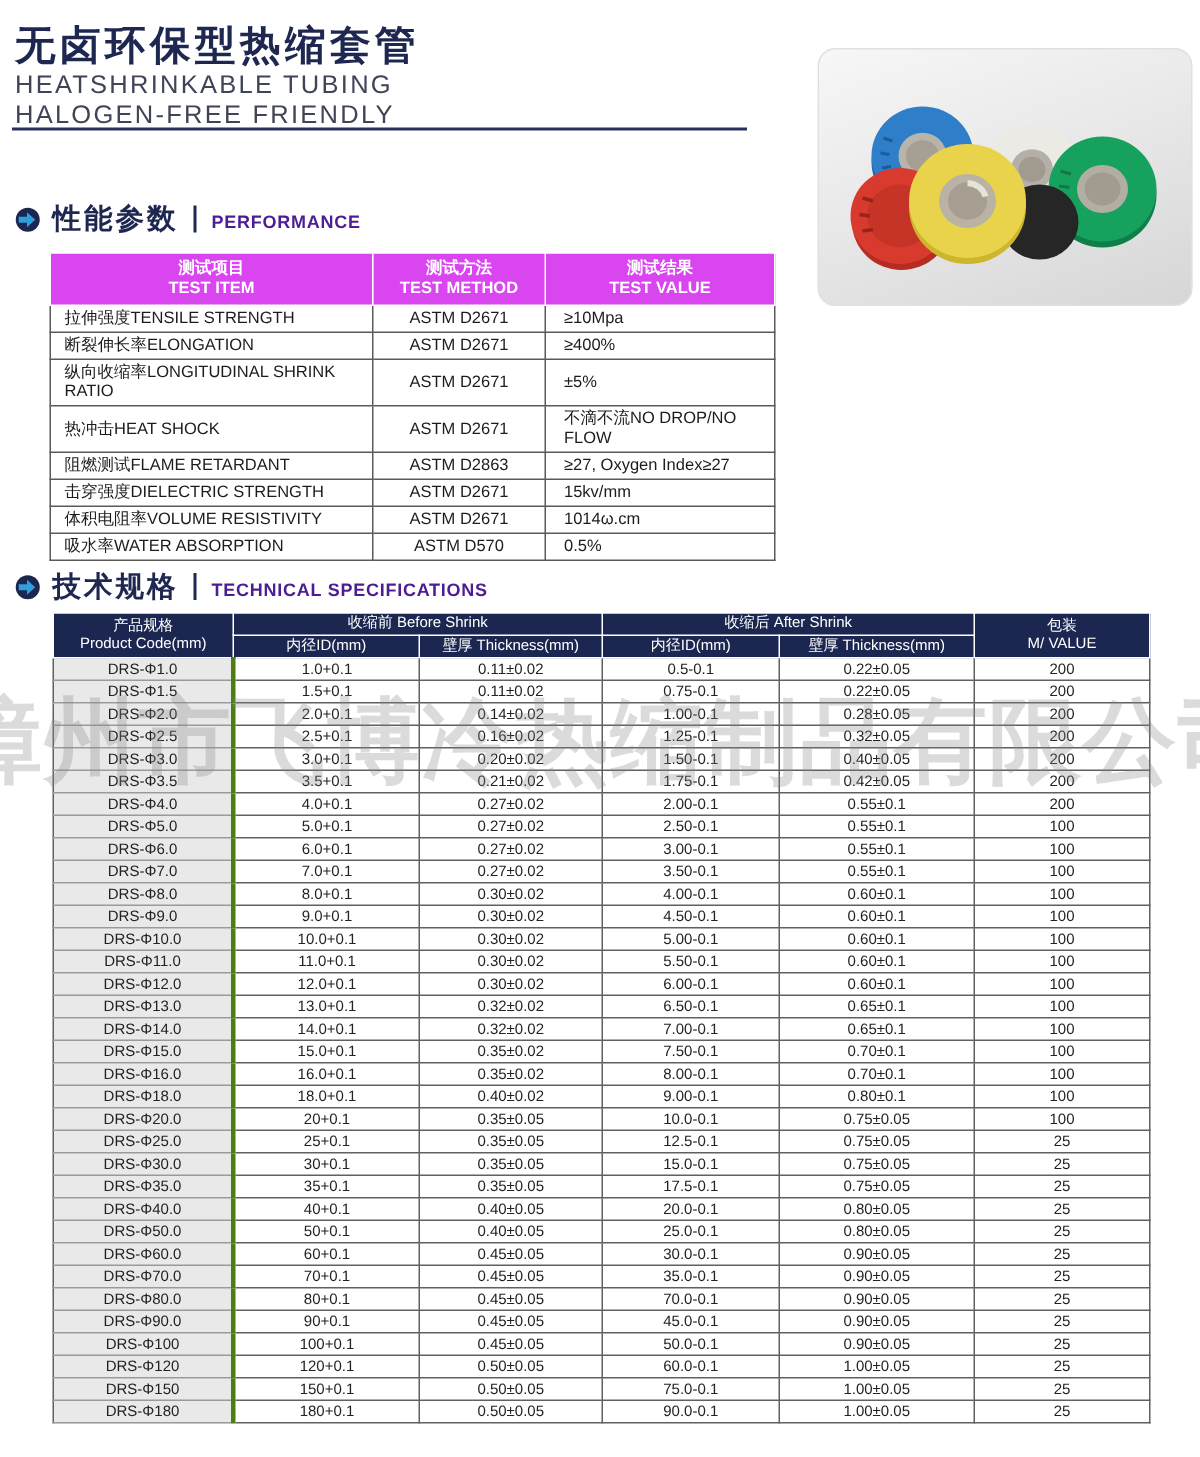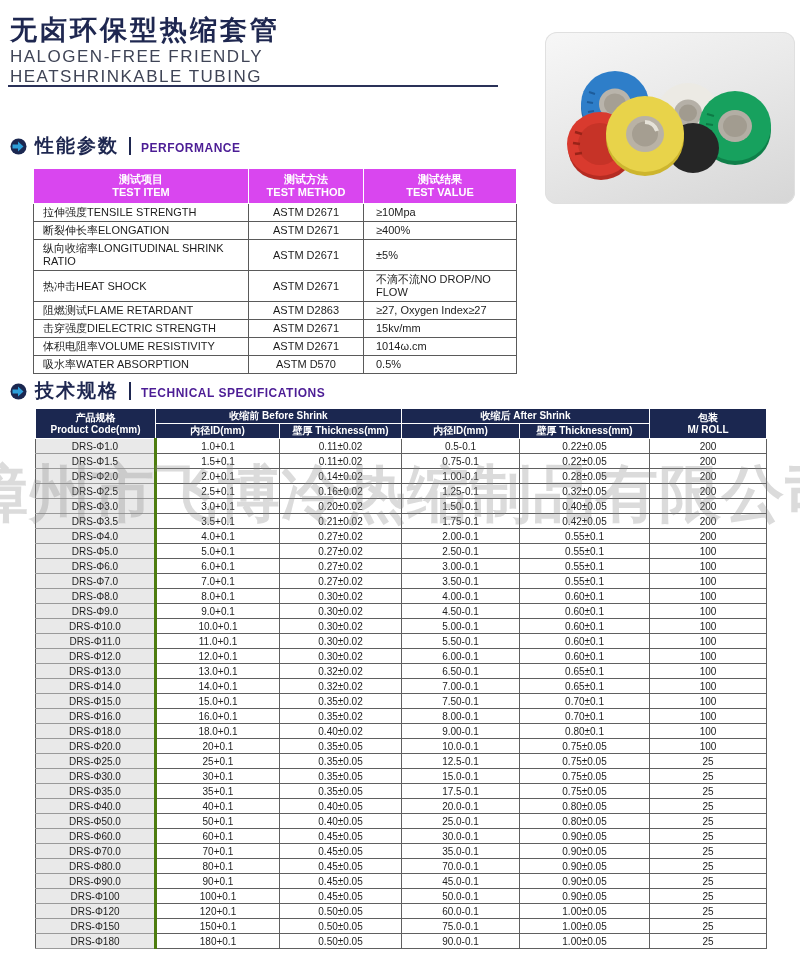--- a/index.html
+++ b/index.html
@@ -35,41 +35,41 @@
   .perf-table td { font-size:11px; color:#1c1c1c; height:18px; line-height:13px;
                    padding:2px 4px; border:1px solid #5a5a5a; background:#fff; }
   .perf-table td:nth-child(1) { text-align:left; padding-left:9px;margin-top:25px; }
   .perf-table td:nth-child(2) { text-align:center; }
   .perf-table td:nth-child(3) { text-align:left; padding-left:12px; }
   .perf-table { border:1px solid #5a5a5a; }
 
   
   .spec-table { position:absolute; left:35px; top:408px; width:731px;
                 border-collapse:collapse; table-layout:fixed; border:1px solid #5a5a5a; }
-  .spec-table th { background:#1b2750; color:#fff; font-size:10px; font-weight:700;
+  .spec-table th { background:#1b2750; color:#fff; font-size:10px; font-weight:400;
                    line-height:12px; padding:1px 2px; border:1px solid #ffffff; text-align:center; }
   .spec-table td { font-size:10px; color:#222; height:15px; line-height:13px;
                    padding:0 2px; border:1px solid #606060; background:#fff; text-align:center; }
   .spec-table td:first-child { background:#e9e9e9; border-right:3px solid #4d7c0f;
                                border-top:1px solid #9a9a9a; border-bottom:1px solid #9a9a9a; }
 
   
   .watermark { position:absolute; left:-34px; top:452px; z-index:5; pointer-events:none;
                font-size:62px; font-weight:700; letter-spacing:1px; white-space:nowrap;
                color:rgba(135,135,135,0.30); }
 </style>
 </head>
 <body>
 
 <div class="page">
 
   <div class="title-cn">无卤环保型热缩套管</div>
   <div class="subtitle">
+    <div>HEATSHRINKABLE TUBING</div>
     <div>HALOGEN-FREE FRIENDLY</div>
-    <div>HEATSHRINKABLE TUBING</div>
   </div>
   <div class="head-rule"></div>
 
   <div class="photo">
     <svg width="250" height="172" viewBox="0 0 250 172">
 
       <g>
         <ellipse cx="70" cy="76" rx="34" ry="33" fill="#2465a5"></ellipse>
         <ellipse cx="70" cy="72" rx="34" ry="33" fill="#2e7ec9"></ellipse>
         <ellipse cx="70" cy="72" rx="16" ry="15.5" fill="#b9b4ab"></ellipse>
@@ -211,21 +211,21 @@
     <thead>
       <tr>
         <th rowspan="2">
           <div>产品规格</div>
           <div>Product Code(mm)</div>
         </th>
         <th colspan="2">收缩前 Before Shrink</th>
         <th colspan="2">收缩后 After Shrink</th>
         <th rowspan="2">
           <div>包装</div>
-          <div>M/ ROLL</div>
+          <div>M/ VALUE</div>
         </th>
       </tr>
       <tr>
         <th>内径ID(mm)</th>
         <th>壁厚 Thickness(mm)</th>
         <th>内径ID(mm)</th>
         <th>壁厚 Thickness(mm)</th>
       </tr>
     </thead>
     <tbody>

